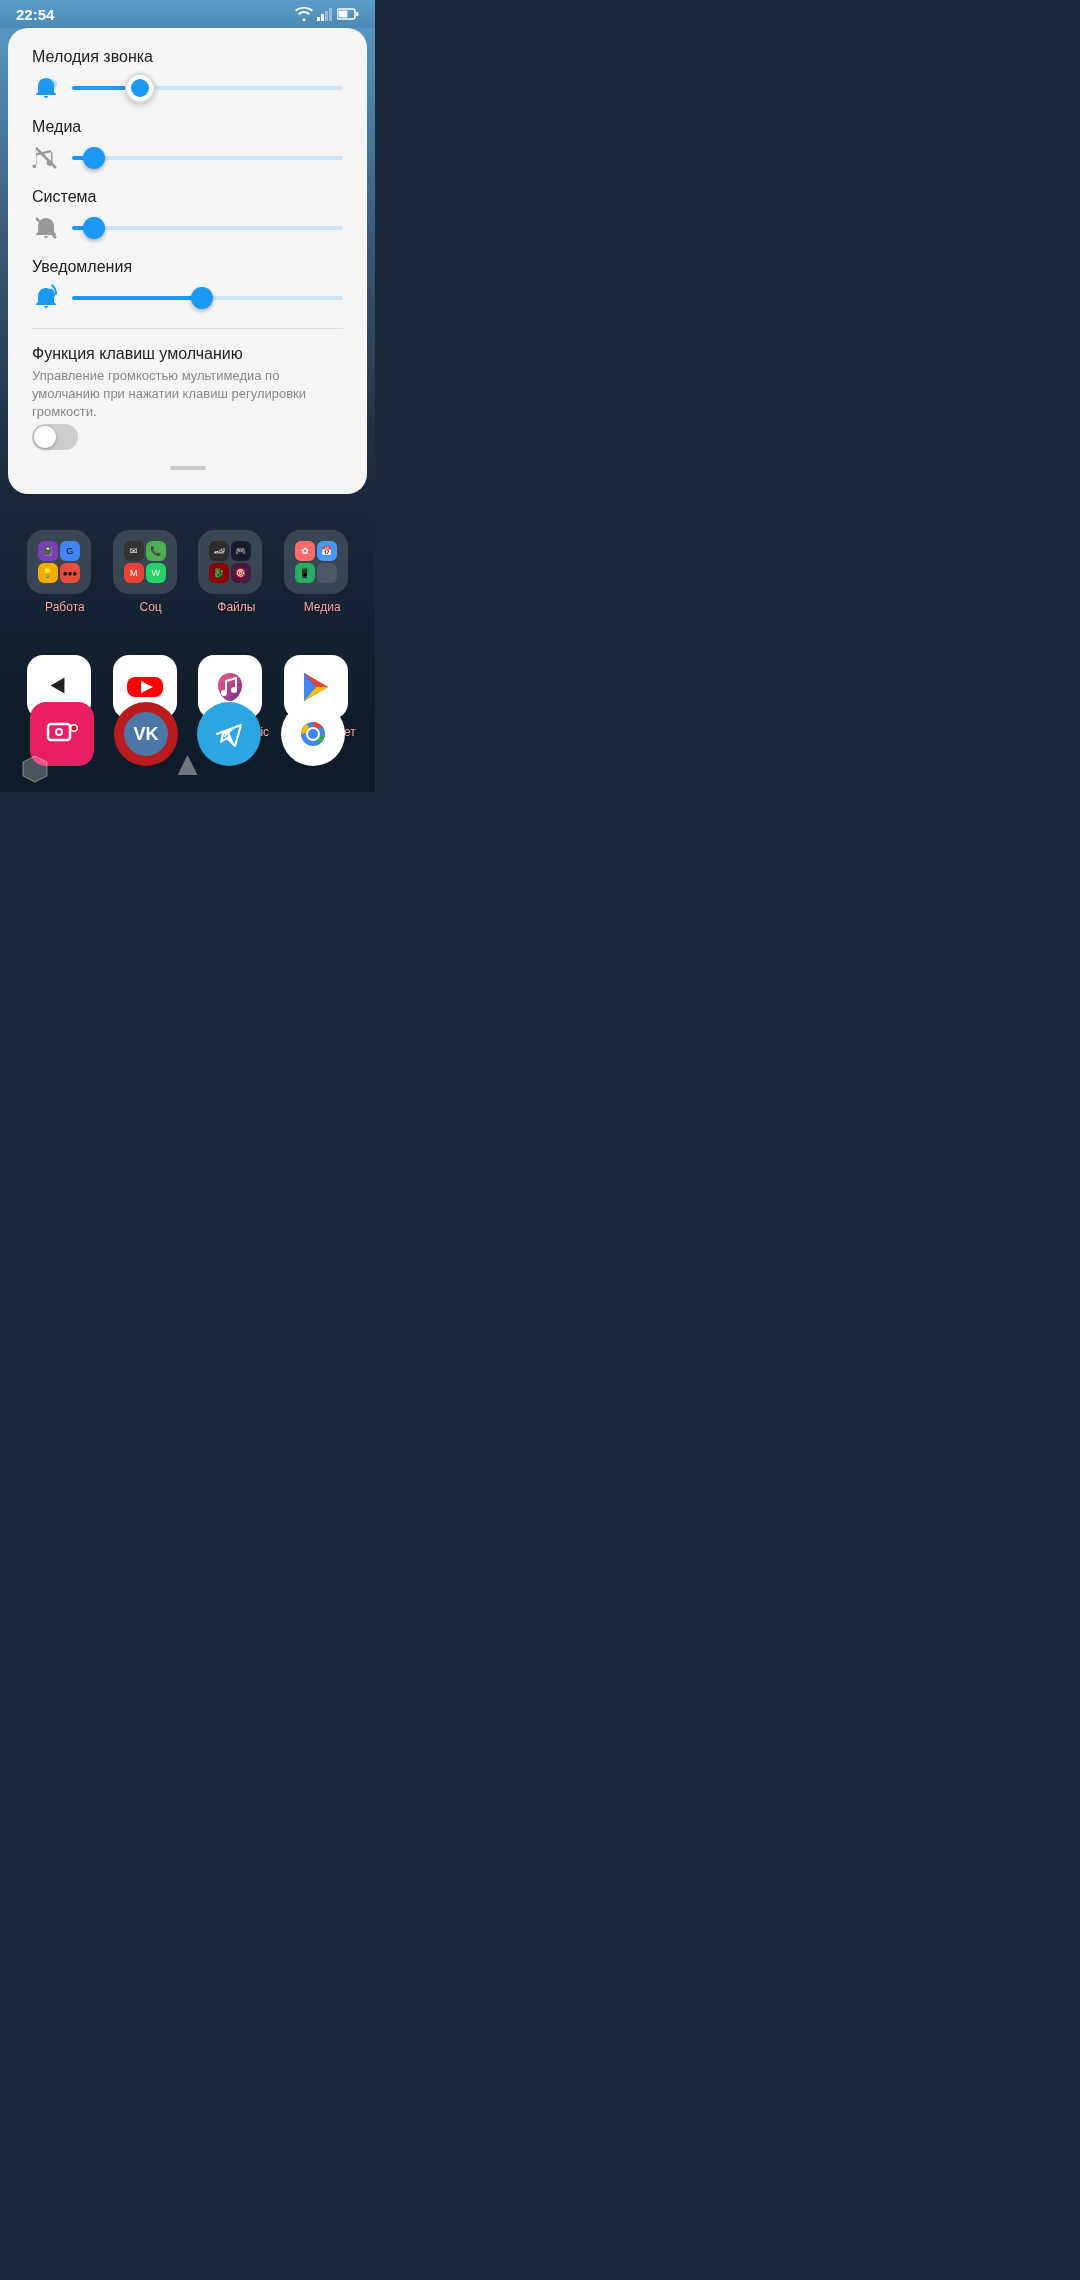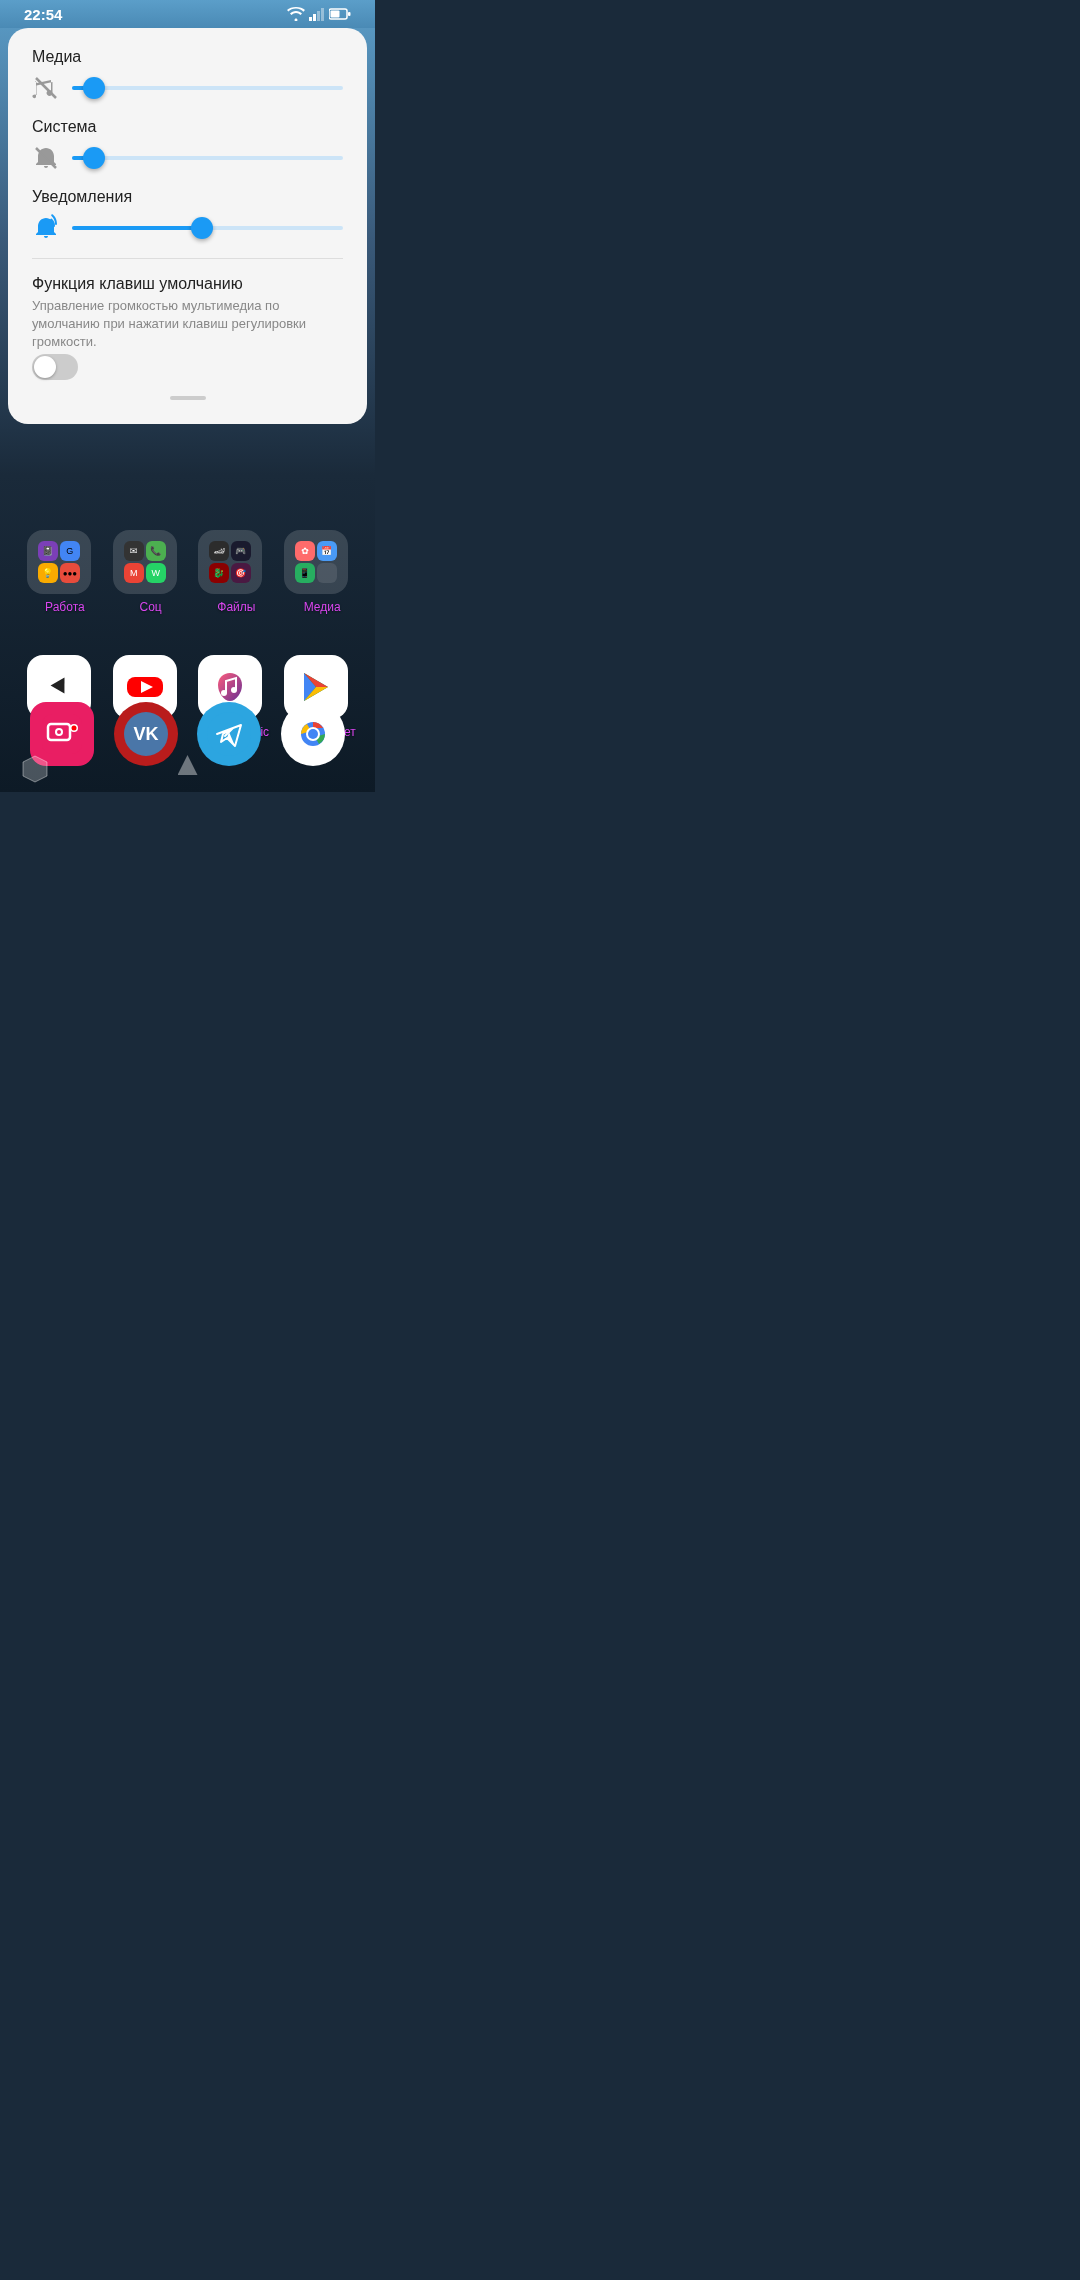--- a/index.html
+++ b/index.html
@@ -18,21 +18,21 @@
     .status-bar {
       position: absolute;
       top: 0;
       left: 0;
       right: 0;
       height: 28px;
       background: linear-gradient(180deg, #5b9ec9 0%, #4a8ab5 100%);
       display: flex;
       align-items: center;
       justify-content: space-between;
-      padding: 0 24px;
+      padding: 0 16px;
       z-index: 10;
     }
     .status-time {
       color: white;
       font-size: 15px;
       font-weight: 600;
     }
     .status-icons {
       display: flex;
       align-items: center;
@@ -218,21 +218,21 @@
       border-radius: 16px;
       display: flex;
       align-items: center;
       justify-content: center;
       margin-bottom: 6px;
       overflow: hidden;
     }
 
     .app-label {
       font-size: 12px;
-      color: #d946ef;
+      color: #fca5a5;
       text-align: right;
       text-shadow: 0 1px 2px rgba(0,0,0,0.5);
       margin-left: 12px;
     }
 
     
     .bottom-apps {
       position: absolute;
       bottom: 20px;
       left: 0;
@@ -265,20 +265,38 @@
     <svg width="22" height="12" viewBox="0 0 22 12">
       <rect x="0" y="1" width="18" height="10" rx="2" stroke="white" stroke-width="1.5" fill="none"></rect>
       <rect x="1.5" y="2.5" width="9" height="7" rx="1" fill="white"></rect>
       <rect x="19" y="4" width="2.5" height="4" rx="1" fill="white"></rect>
     </svg>
   </div>
 </div>
 
 <div class="volume-panel">
 
+  <div class="volume-section">
+    <div class="volume-label">Мелодия звонка</div>
+    <div class="volume-row">
+      <div class="vol-icon">
+        <svg viewBox="0 0 28 28" fill="none">
+          <path d="M14 4C9.6 4 6 7.6 6 12v6l-2 2v1h20v-1l-2-2v-6c0-4.4-3.6-8-8-8zm0 20c1.1 0 2-.9 2-2h-4c0 1.1.9 2 2 2z" fill="#1a9af5"></path>
+          <circle cx="20" cy="10" r="5" fill="#1a9af5" opacity="0.3"></circle>
+          <text x="18" y="13" font-size="7" fill="#1a9af5">))</text>
+        </svg>
+      </div>
+      <div class="slider-container">
+        <div class="slider-track">
+          <div class="slider-fill" style="width: 25%"></div>
+          <div class="slider-thumb-ring" style="left: 25%"></div>
+        </div>
+      </div>
+    </div>
+  </div>
 
   <div class="volume-section">
     <div class="volume-label">Медиа</div>
     <div class="volume-row">
       <div class="vol-icon">
         <svg viewBox="0 0 28 28" fill="#999">
           <path d="M3 7l2 2 14-3v10.5c-.5-.3-1-.5-1.5-.5C16 16 14.5 17.5 14.5 19S16 22 17.5 22 20.5 20.5 20.5 19V8l-16 3.5V21c-.5-.3-1-.5-1.5-.5C1 20.5-.5 22 1 23.5S4 24 4 22.5V7H3z"></path>
           <line x1="4" y1="4" x2="24" y2="24" stroke="#999" stroke-width="2.5"></line>
         </svg>
       </div>

